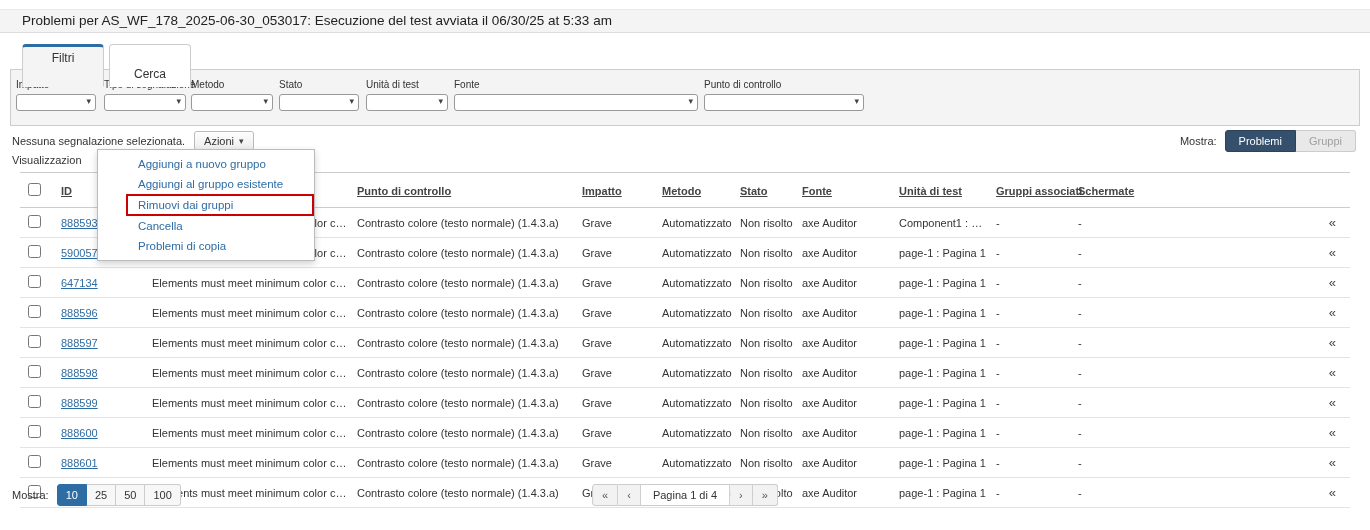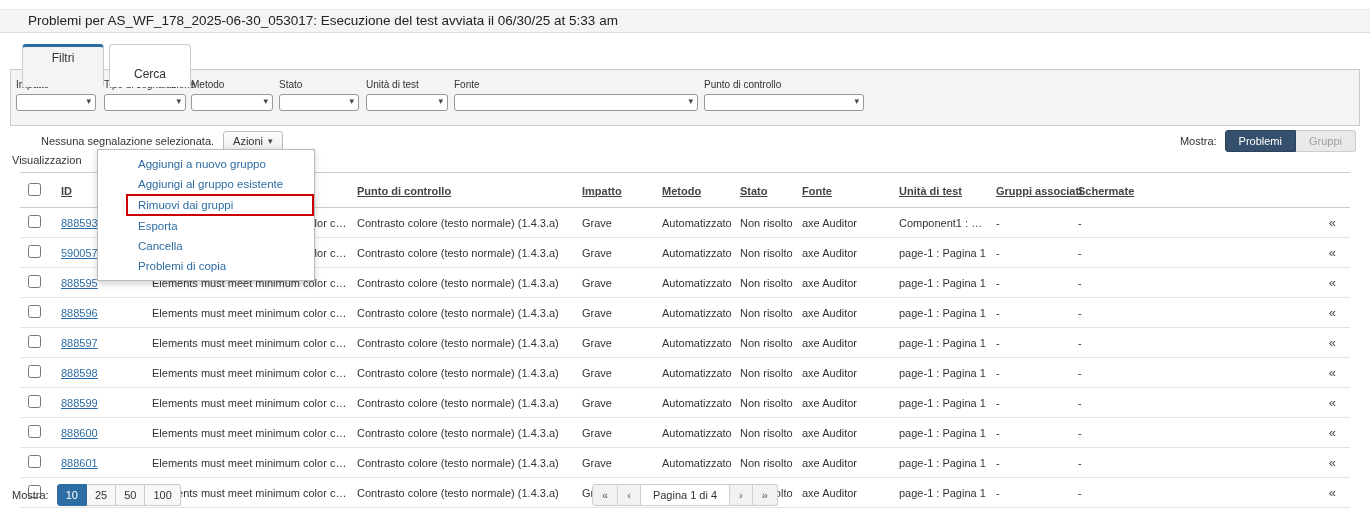--- a/index.html
+++ b/index.html
@@ -6,21 +6,21 @@
   html,body { margin:0; padding:0; }
   body {
     width:1370px; height:530px; position:relative; overflow:hidden;
     background:#fff; color:#333;
     font-family:"Liberation Sans", sans-serif; font-size:11px;
   }
   
   .title-bar {
     position:absolute; left:0; right:0; top:9px; height:24px;
     background:#f4f4f4; border-top:1px solid #e8e8e8; border-bottom:1px solid #ddd;
-    line-height:22px; padding-left:28px; font-size:13.5px; color:#222;
+    line-height:22px; padding-left:22px; font-size:13.5px; color:#222;
     white-space:nowrap;
   }
   
   .tabs { position:absolute; top:44px; left:22px; display:flex; gap:5px; z-index:2; }
   .tab {
     min-width:82px; text-align:center; padding:22px 14px 5px 14px;
     border:1px solid #ccc; border-bottom:1px solid transparent;
     border-radius:4px 4px 0 0; background:#fff; font-size:12px; color:#333;
     cursor:pointer;
   }
@@ -37,21 +37,21 @@
     -webkit-appearance:none; appearance:none;
     height:17px; border:1px solid #999; border-radius:3px; background:#fff;
     font-size:10px; padding:0 14px 0 4px; color:#333;
   }
   .select-wrap::after {
     content:"▾"; position:absolute; right:5px; top:2px; font-size:9px; color:#444;
     pointer-events:none;
   }
   
   .action-row { position:absolute; top:131px; left:12px; display:flex; align-items:center; gap:9px; }
-  .sel-text { font-size:11px; color:#333;margin-left:29px; }
+  .sel-text { font-size:11px; color:#333; }
   .actions-btn {
     font-family:inherit; font-size:11px; color:#333; cursor:pointer;
     background:linear-gradient(#fdfdfd,#ededed); border:1px solid #bbb; border-radius:3px;
     padding:3px 9px; display:inline-flex; align-items:center; gap:5px;
   }
   .actions-btn .caret { font-size:9px; color:#444; }
   .mostra-toggle { position:absolute; top:130px; right:14px; display:flex; align-items:center; gap:8px; }
   .mostra-toggle .lbl { color:#333; font-size:11px; }
   .toggle-btn { padding:4px 13px; font-size:11px; cursor:pointer; }
   .toggle-btn.on  { background:#35506d; color:#fff; border:1px solid #2c425a; border-radius:3px 0 0 3px; }
@@ -196,21 +196,21 @@
           <td>Automatizzato</td>
           <td>Non risolto</td>
           <td>axe Auditor</td>
           <td>page-1 : Pagina 1</td>
           <td>-</td>
           <td>-</td>
           <td class="chev"><span>«</span></td>
         </tr>
         <tr>
           <td class="cb"><input type="checkbox" style=""></td>
-          <td><a class="id-link">888595</a></td>
+          <td><a class="id-link">647134</a></td>
           <td>Elements must meet minimum color contrast ratio th…</td>
           <td>Contrasto colore (testo normale) (1.4.3.a)</td>
           <td>Grave</td>
           <td>Automatizzato</td>
           <td>Non risolto</td>
           <td>axe Auditor</td>
           <td>page-1 : Pagina 1</td>
           <td>-</td>
           <td>-</td>
           <td class="chev"><span>«</span></td>
@@ -314,21 +314,20 @@
           <td class="chev"><span>«</span></td>
         </tr>
       </tbody>
   </table>
 </div>
 
 <div class="menu" id="actionsMenu">
     <div class="menu-item">Aggiungi a nuovo gruppo</div>
     <div class="menu-item">Aggiungi al gruppo esistente</div>
     <div class="menu-item highlighted">Rimuovi dai gruppi</div>
-    <div class="menu-item">Esporta</div>
     <div class="menu-item">Cancella</div>
     <div class="menu-item">Problemi di copia</div>
   </div>
 
 <div class="footer-left">
   <span class="lbl">Mostra:</span>
   <span class="size-group">
     <span class="size-btn active">10</span>
     <span class="size-btn">25</span>
     <span class="size-btn">50</span>

